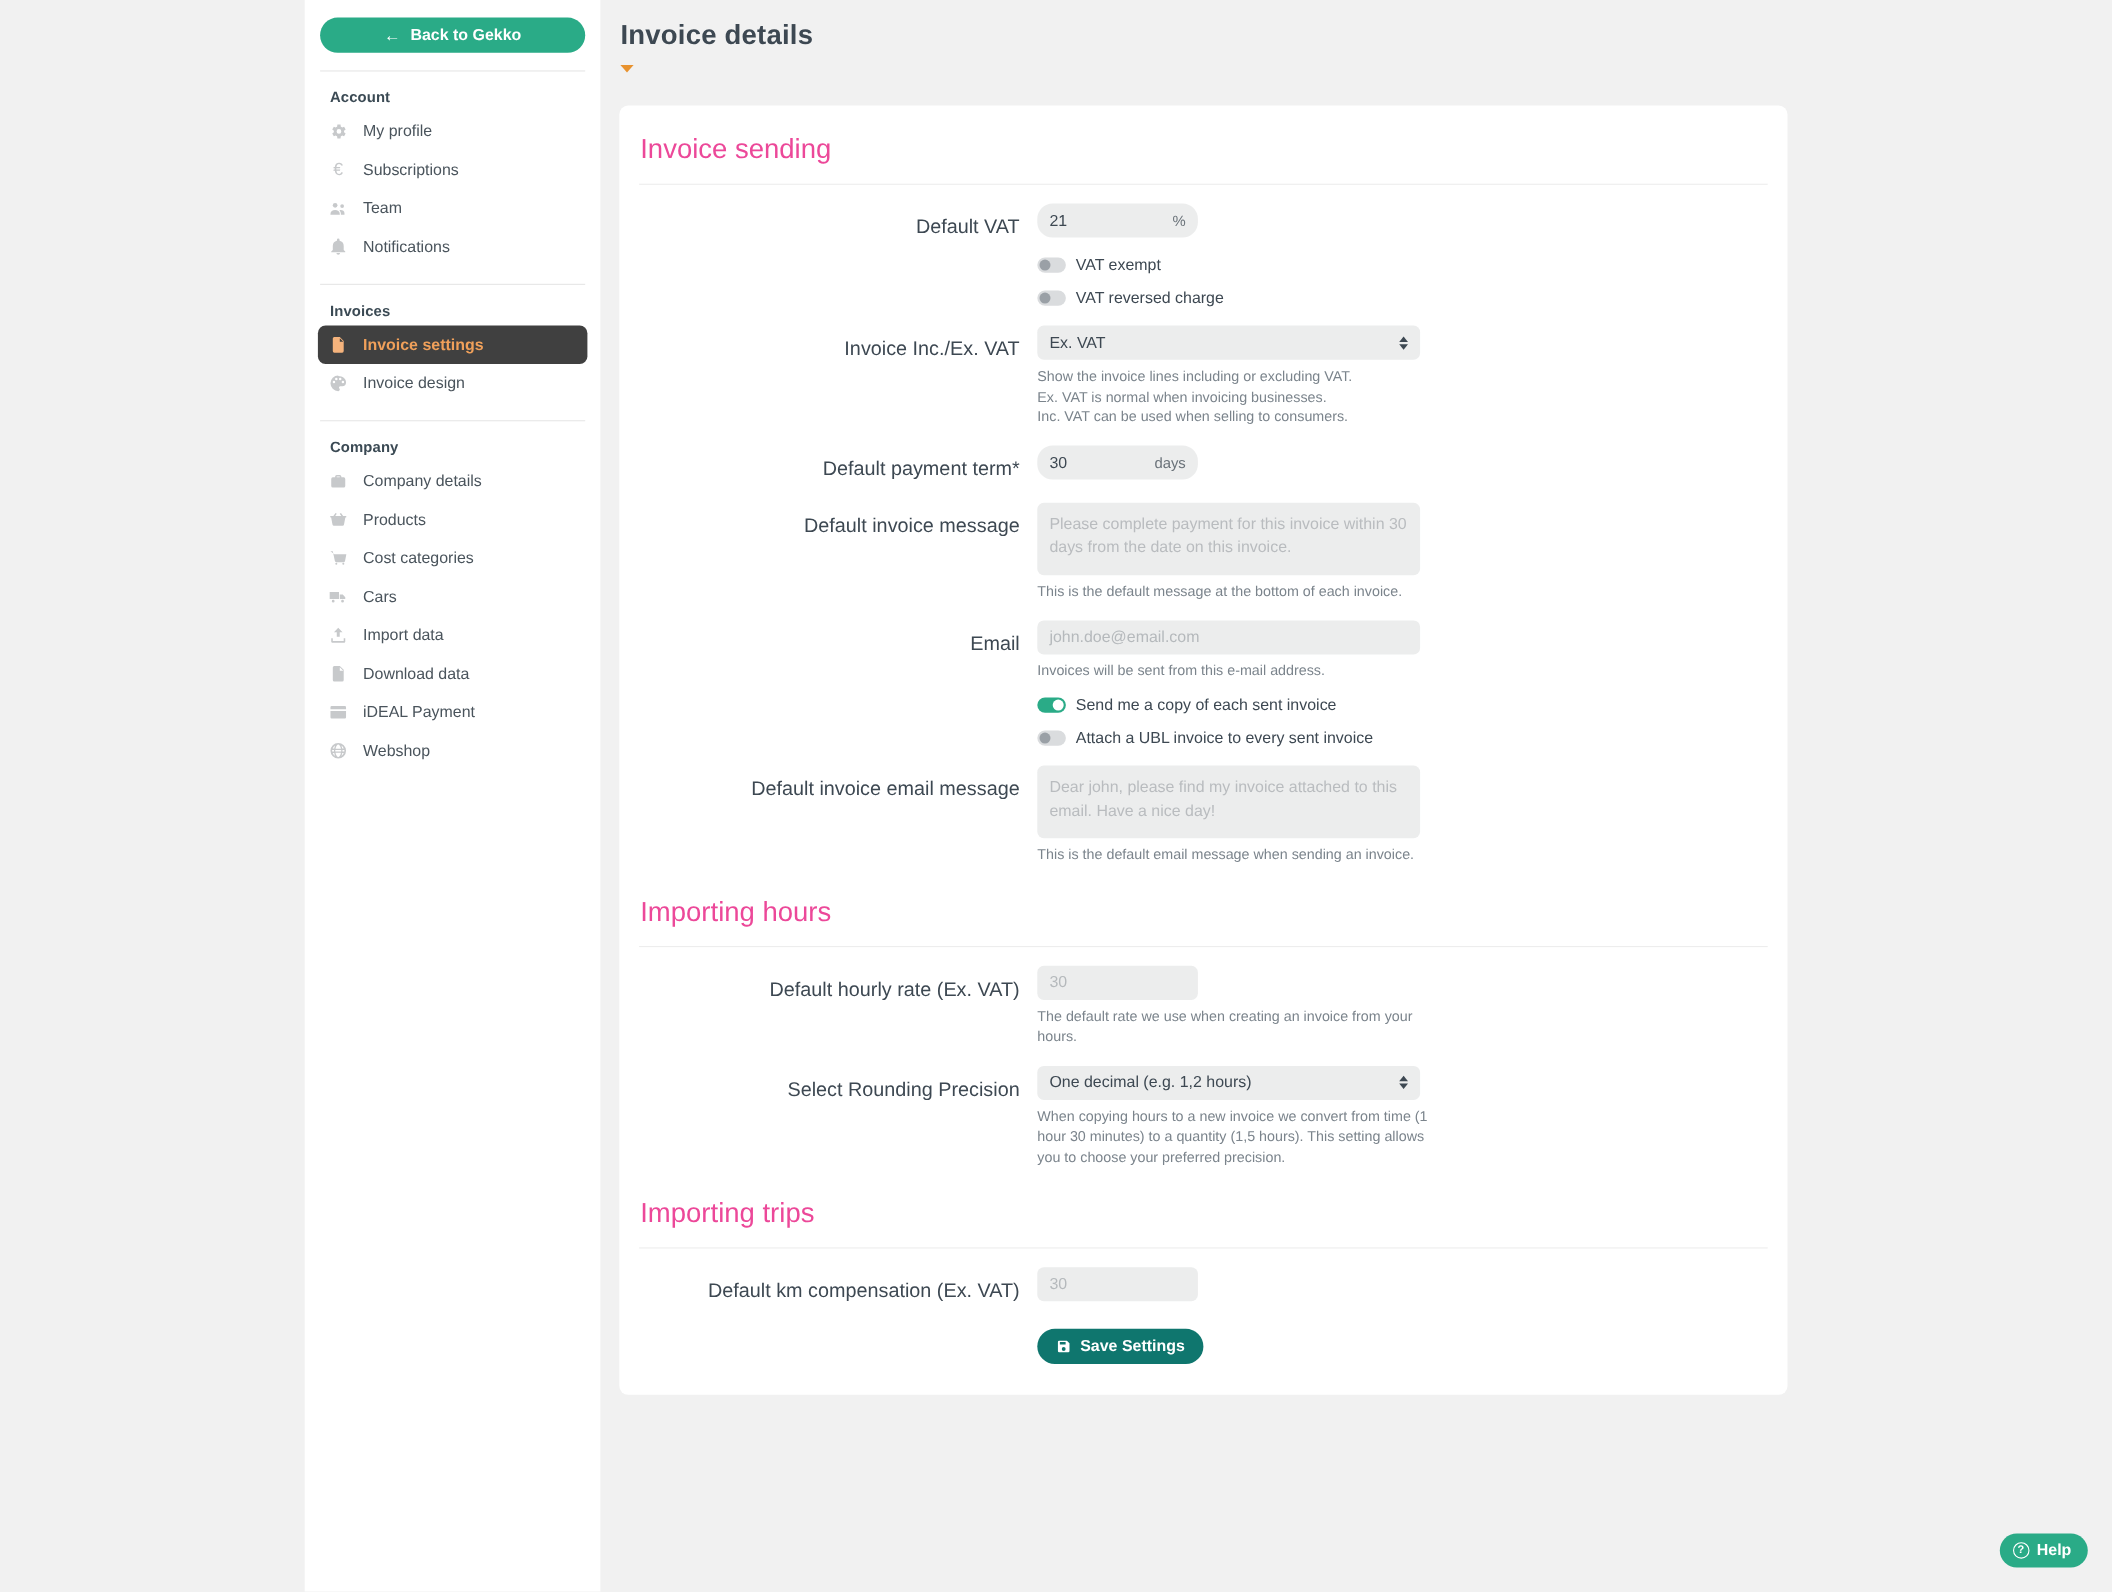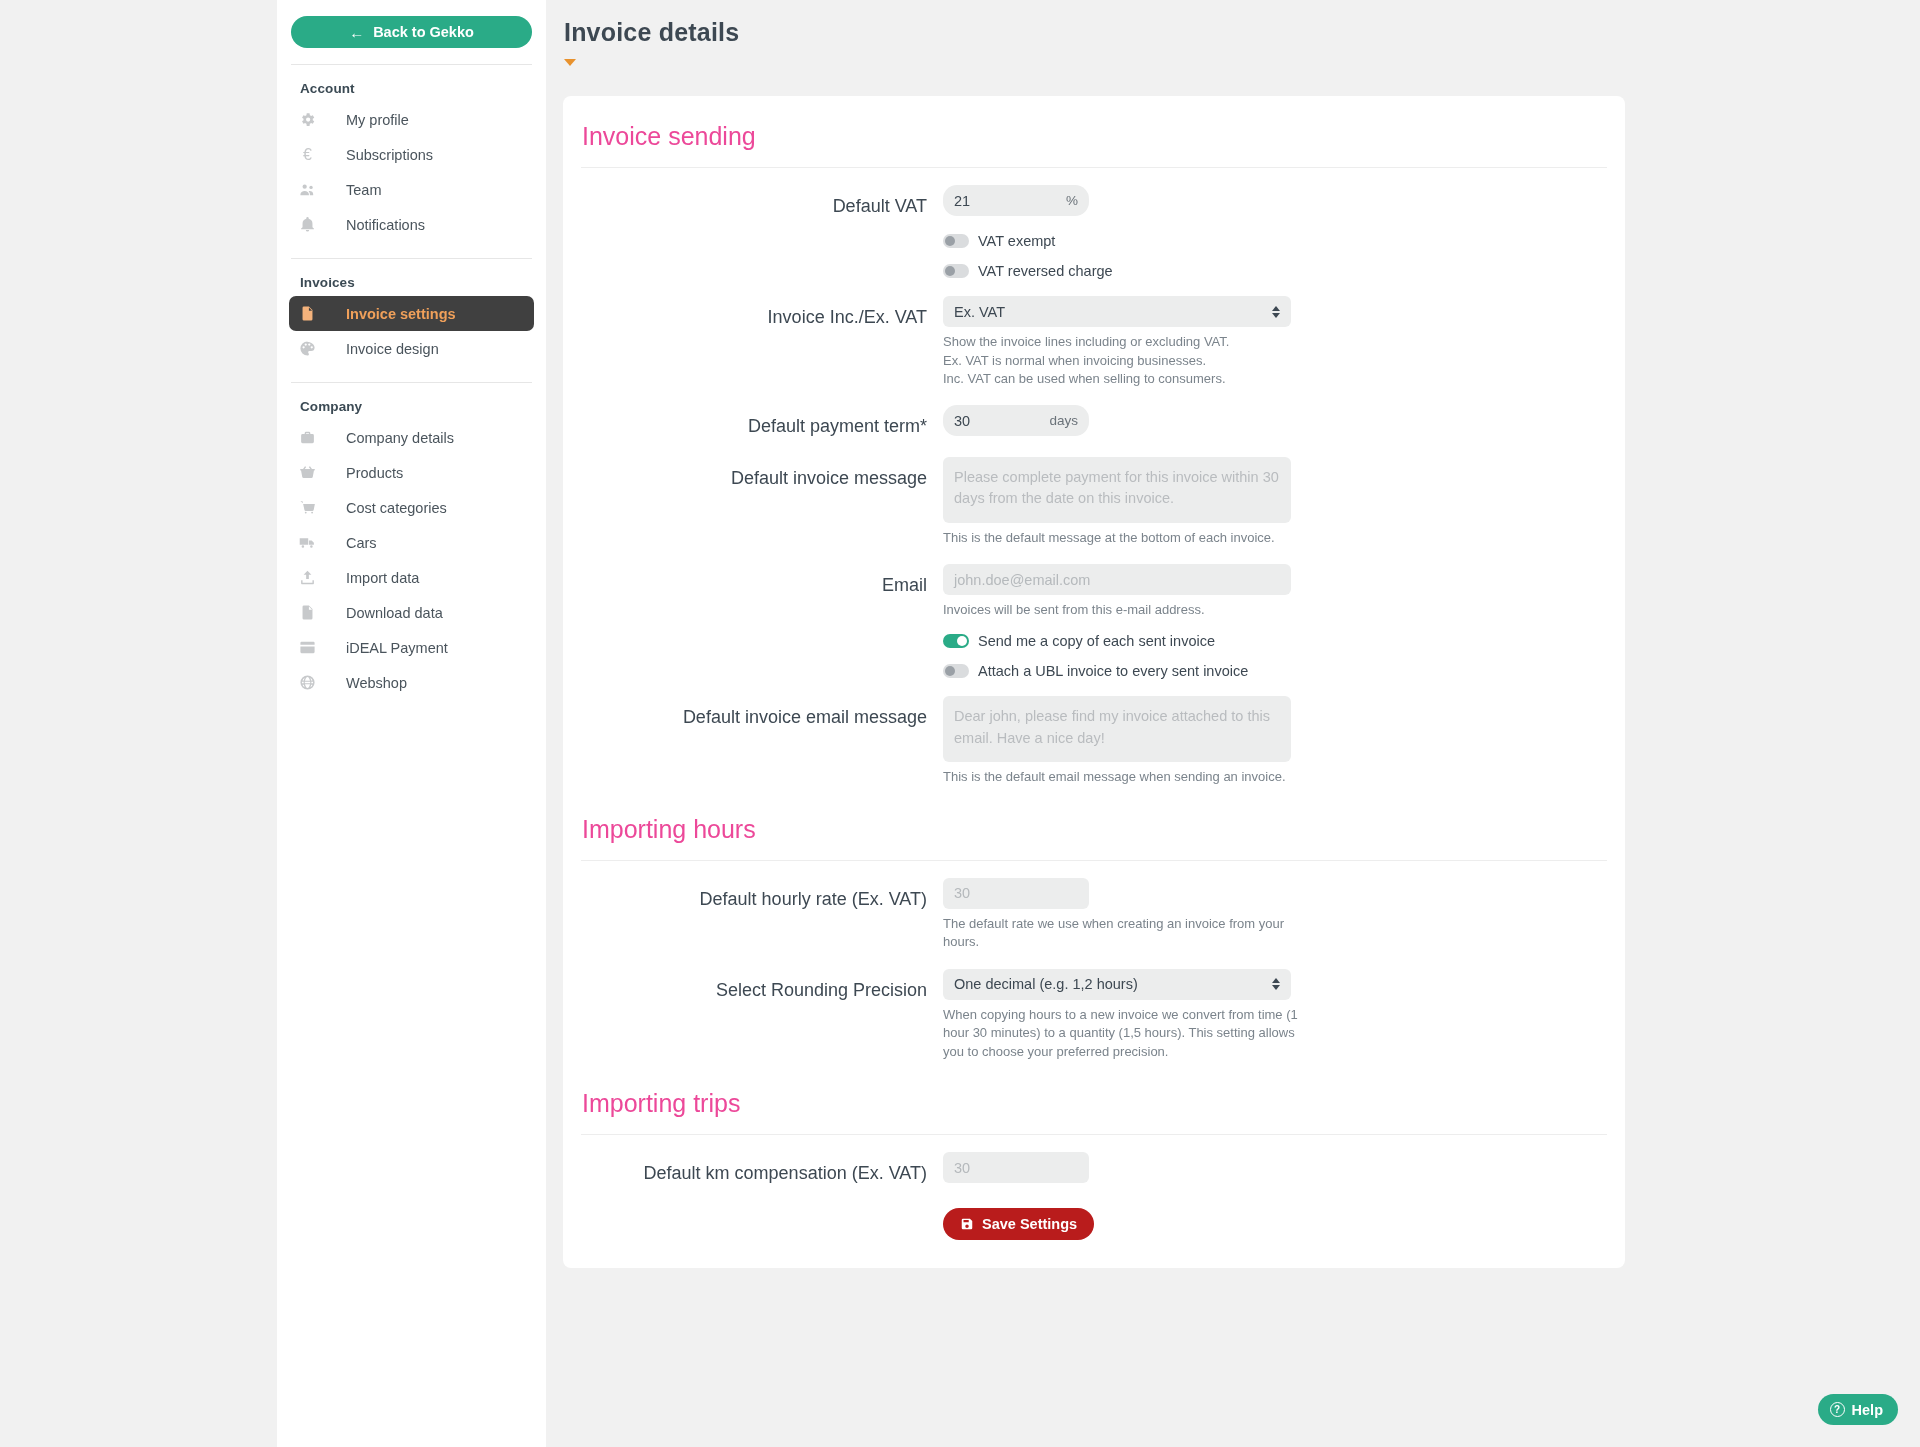--- a/index.html
+++ b/index.html
@@ -31,21 +31,21 @@
     cursor: pointer;
     user-select: none;
   }
   .back-btn .arrow { font-size: 15px; line-height: 1; }
   .side-divider { height: 1px; background: #e6e6e6; margin: 16px 2px 0 2px; }
   .side-group-title {
     font-size: 13.5px; font-weight: 700; color: #3b4a54;
     padding: 16px 0 6px 11px; letter-spacing: .1px;
   }
   .side-item {
-    display: flex; align-items: center; gap: 30px;
+    display: flex; align-items: center; gap: 14px;
     height: 35px; padding: 0 10px;
     border-radius: 7px;
     font-size: 14.5px; color: #4a545c;
     cursor: pointer;
   }
   .side-item .ic {
     width: 17px; height: 17px; flex: 0 0 17px;
     display: flex; align-items: center; justify-content: center;
     color: #c7c9cb;
   }
@@ -179,21 +179,21 @@
   .switch.on { background: #2aab87; }
   .switch.on .knob { left: 14px; background: #ffffff; }
   .toggle-label { font-size: 14.5px; color: #3d4852; }
 
   .sec-head { margin-top: 28px; }
 
   .save-row { display: flex; margin-top: 22px; }
   .save-row .spacer { width: 362px; flex: 0 0 362px; }
   .save-btn {
     display: inline-flex; align-items: center; gap: 8px;
-    background: #b91c1c; color: #fff;
+    background: #0f766e; color: #fff;
     border: none; border-radius: 18px;
     height: 32px; padding: 0 17px;
     font-size: 14.5px; font-weight: 600;
     font-family: inherit;
     cursor: pointer;
   }
   .save-btn svg { width: 14px; height: 14px; fill: #fff; display: block; }
 
   
   .help-btn {

